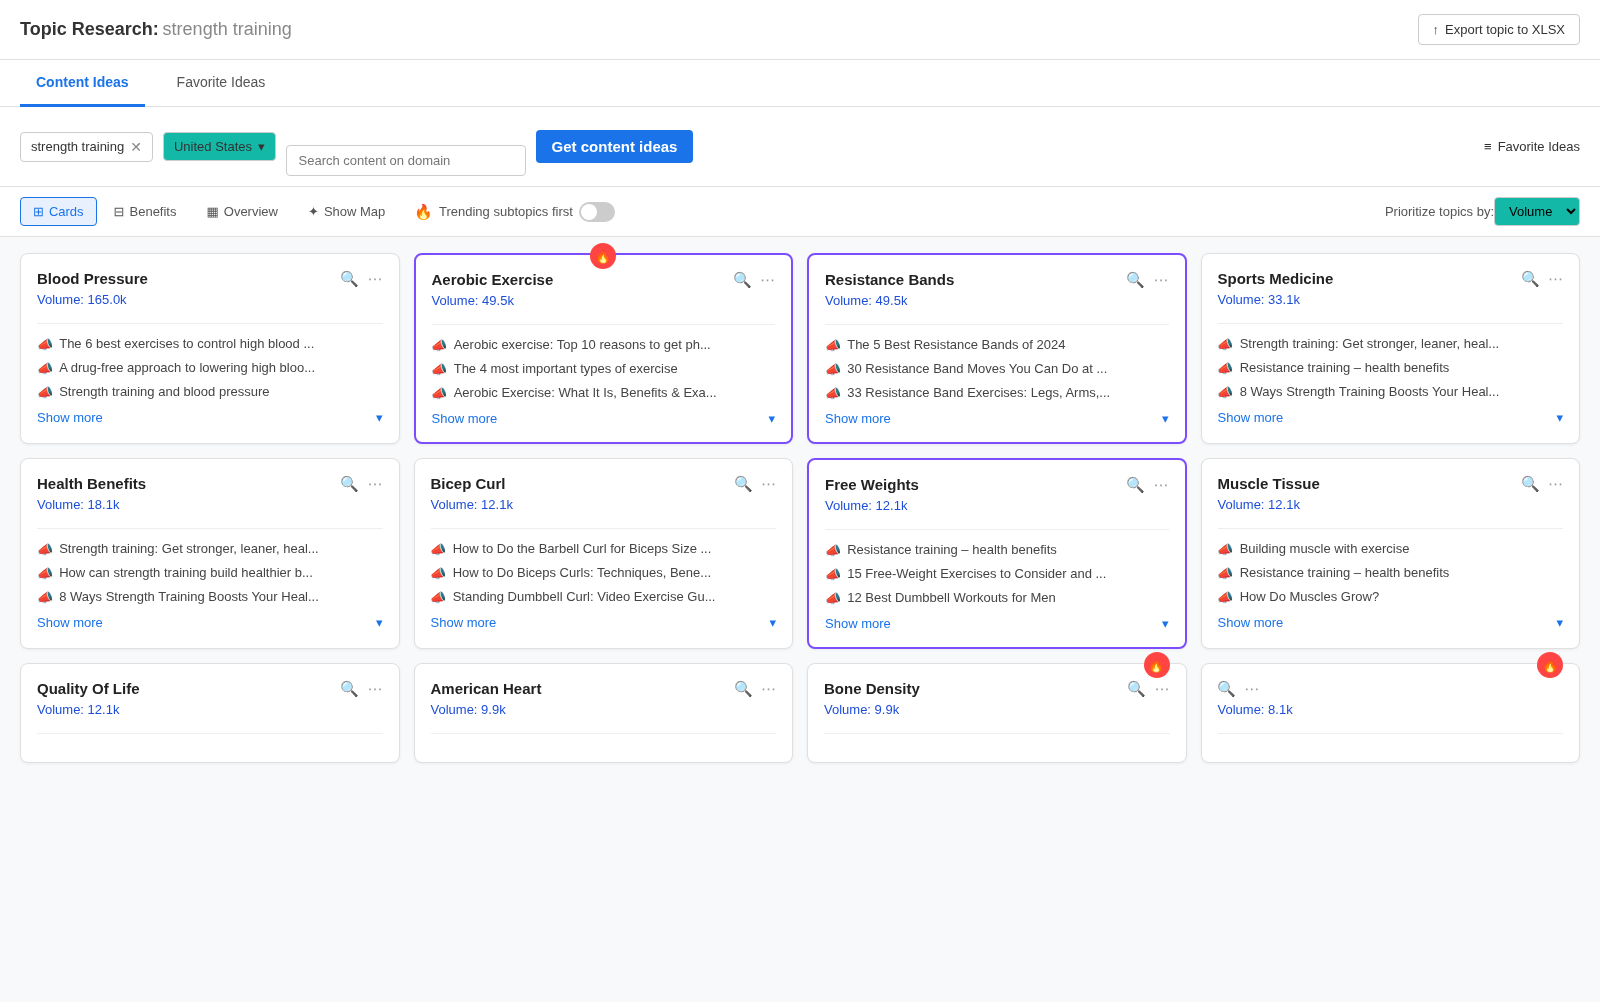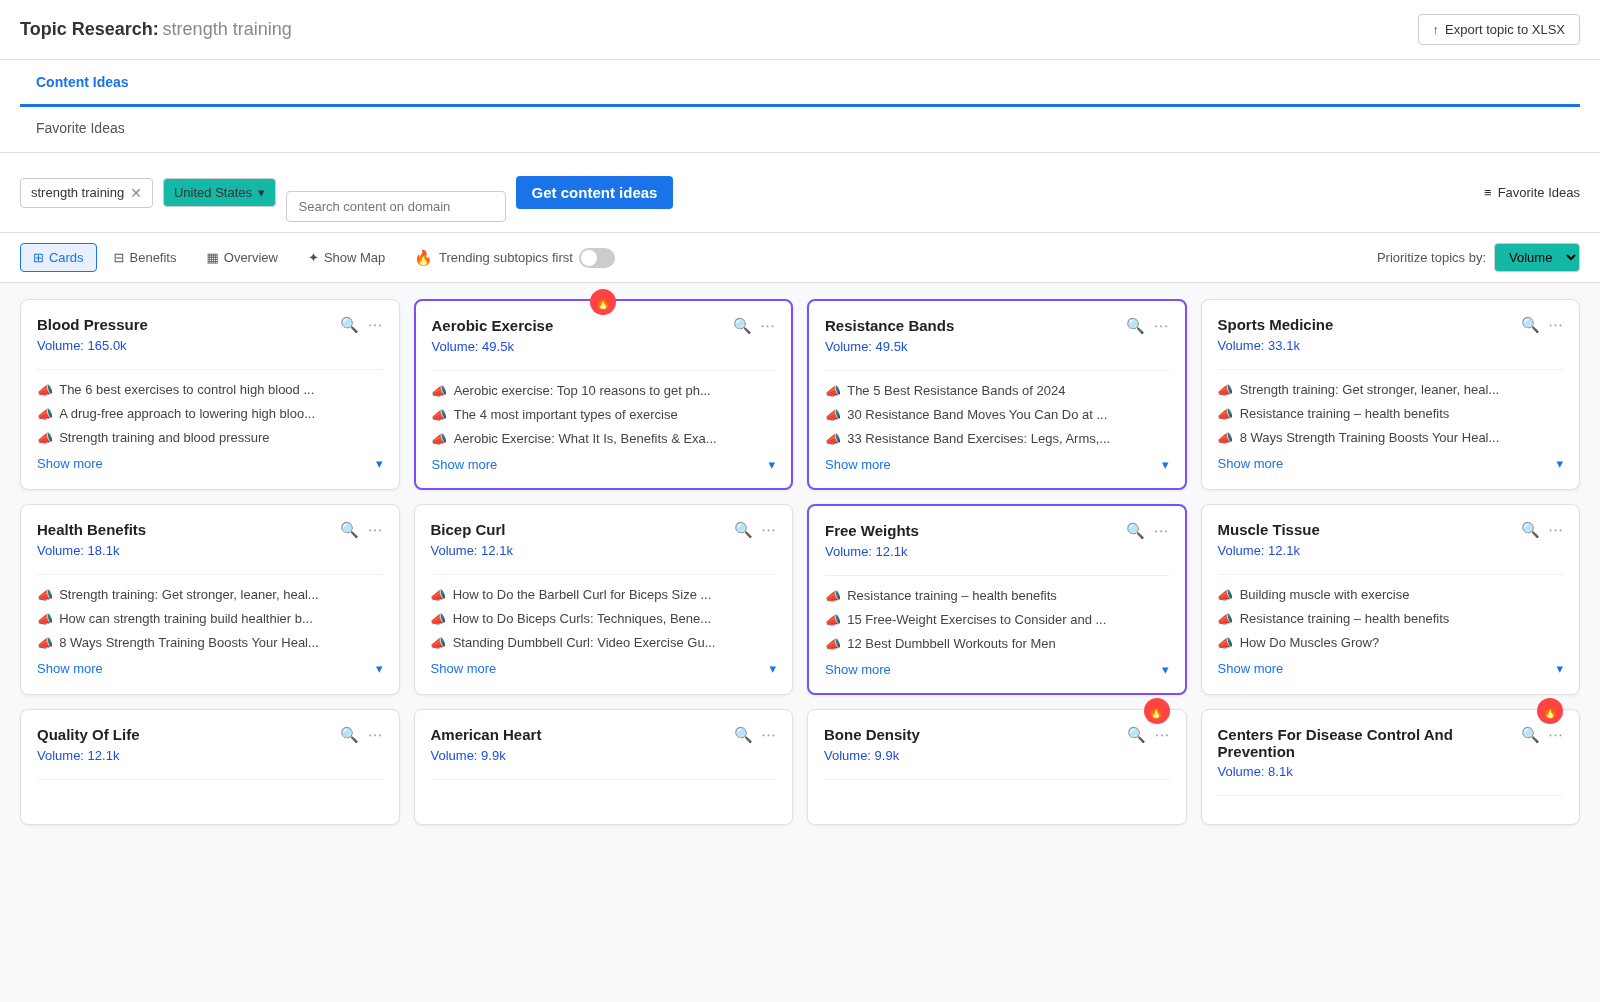--- a/index.html
+++ b/index.html
@@ -23,23 +23,22 @@
       display: flex;
       align-items: center;
       gap: 6px;
       color: #333;
     }
 
     .tabs-bar {
       background: #fff;
       padding: 0 20px;
       display: flex;
-      gap: 0;
+      gap: 16px;
       border-bottom: 1px solid #e0e0e0;
-      flex-direction: column;
     }
     .tab-item {
       padding: 14px 16px;
       cursor: pointer;
       font-size: 14px;
       color: #555;
       border-bottom: 3px solid transparent;
       margin-bottom: -1px;
     }
     .tab-item.active {
@@ -82,21 +81,21 @@
       font-size: 13px;
       gap: 6px;
       cursor: pointer;
     }
     .domain-input {
       border: 1px solid #ccc;
       border-radius: 4px;
       padding: 7px 12px;
       font-size: 13px;
       color: #999;
-      width: 220px;
+      width: 240px;
       outline: none;
       margin-top: 28px;
     }
     .get-ideas-btn {
       background: #1a73e8;
       color: #fff;
       border: none;
       border-radius: 4px;
       padding: 8px 16px;
       cursor: pointer;
@@ -162,21 +161,21 @@
       background: #fff;
       border-radius: 50%;
       top: 2px;
       left: 2px;
       transition: left 0.2s;
     }
     .prioritize-label {
       margin-left: auto;
       display: flex;
       align-items: center;
-      gap: 8px;
+      gap: 0;
       font-size: 13px;
       color: #555;
       justify-content: center;
     }
     .volume-select {
       border: 1px solid #ccc;
       border-radius: 4px;
       padding: 5px 10px;
       font-size: 13px;
       background: #14b8a6;
@@ -615,21 +614,20 @@
         <span>⋯</span>
       </div>
     </div>
     <div class="card-volume">Volume: 9.9k</div>
     <hr class="card-divider">
 
   </div>
     <div class="card">
     <div class="fire-badge">🔥</div>
     <div class="card-header">
-      <div class="card-title">Centers For Disease Control And Prevention</div>
       <div class="card-actions">
         <span>🔍</span>
         <span>⋯</span>
       </div>
     </div>
     <div class="card-volume">Volume: 8.1k</div>
     <hr class="card-divider">
 
   </div>
   </div>

